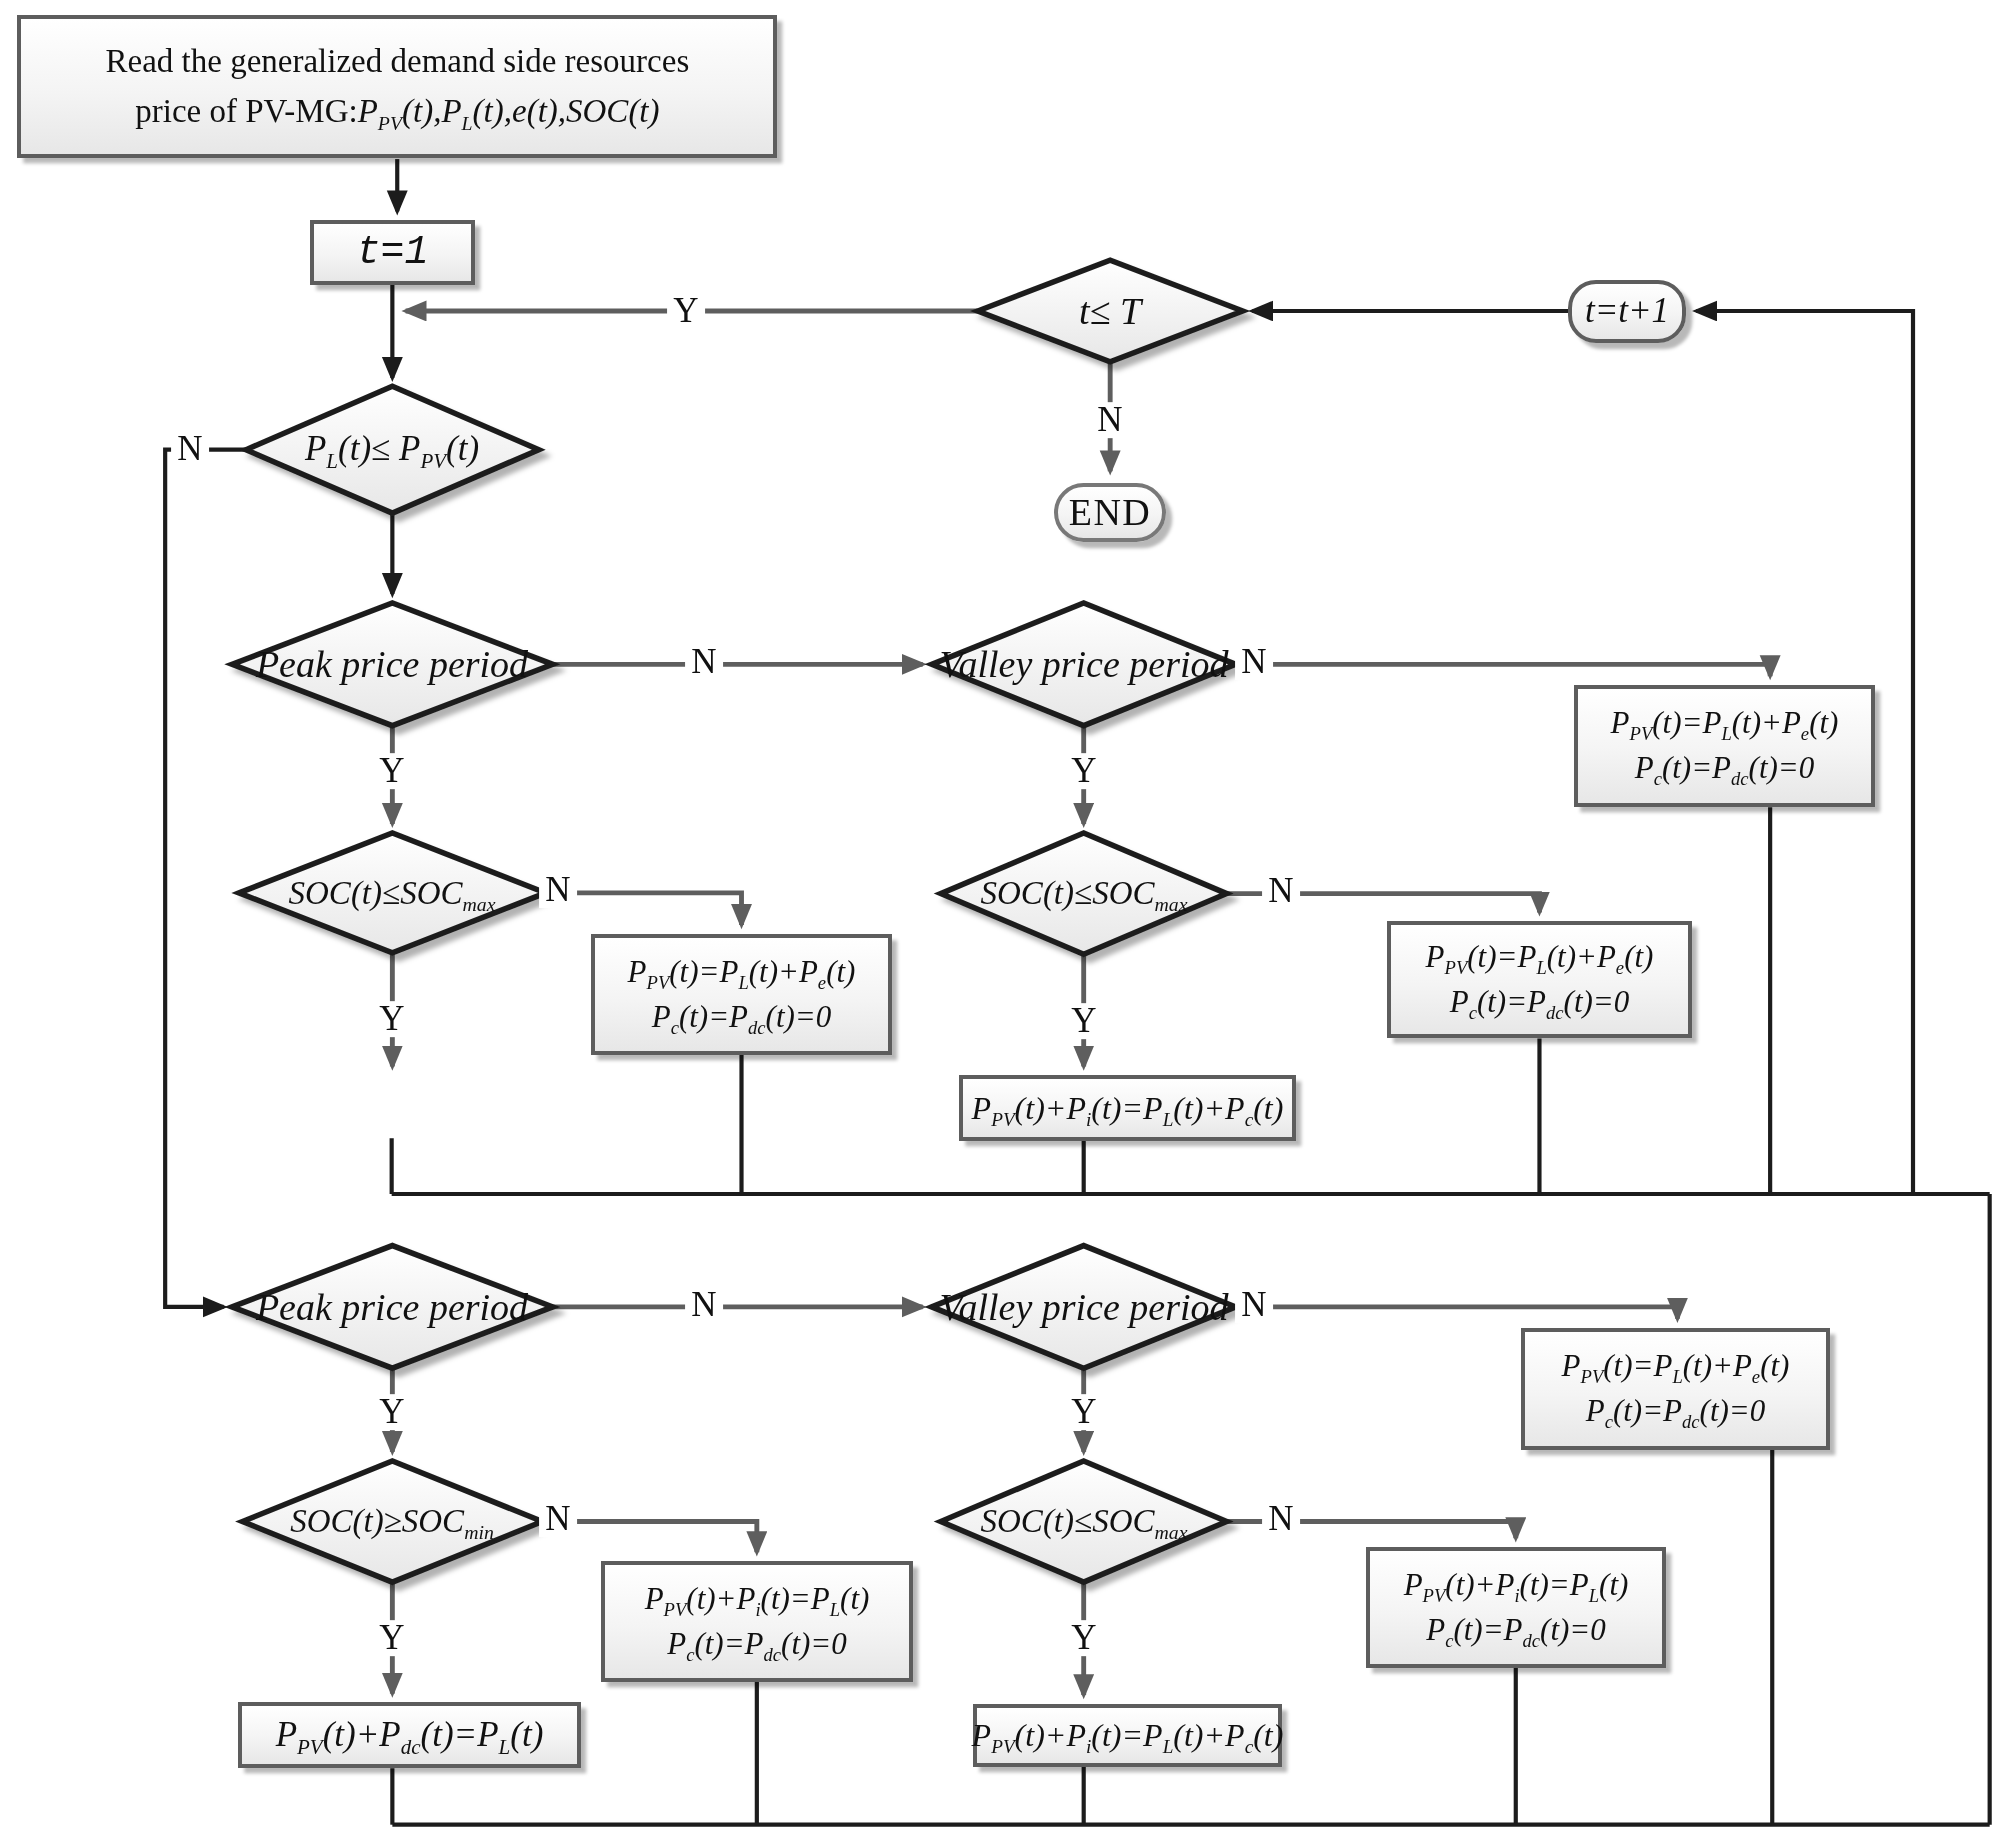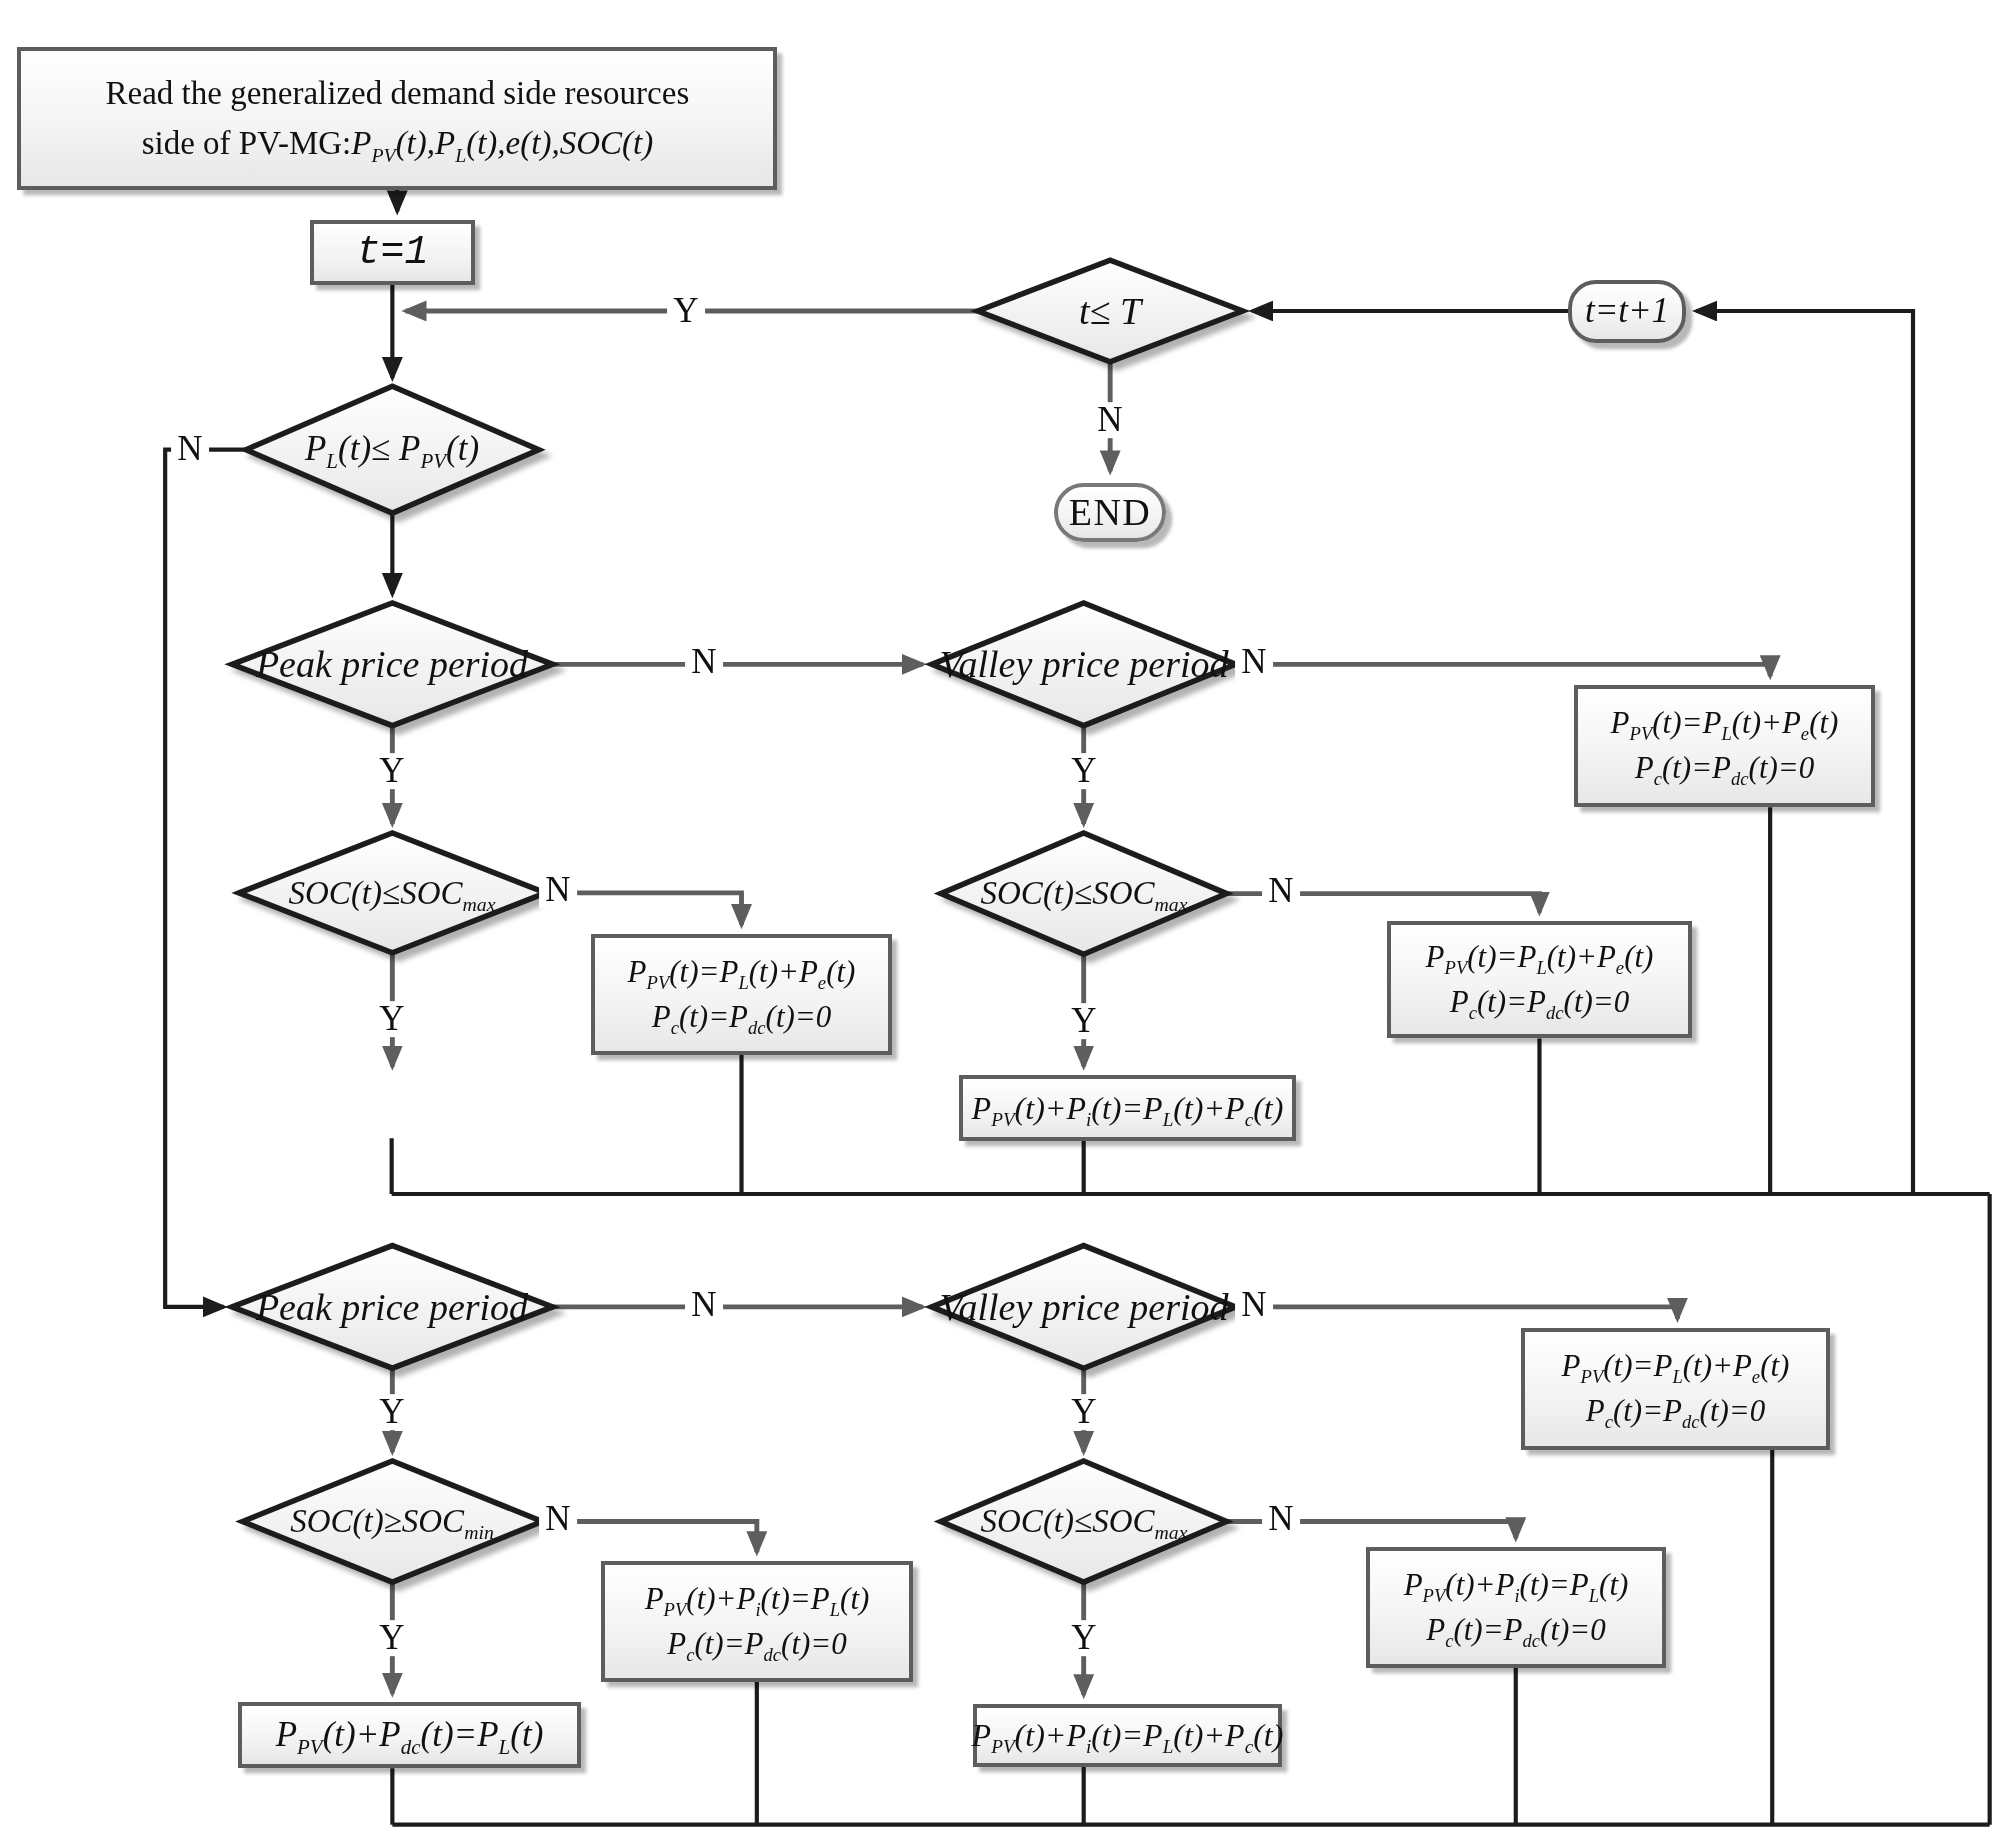--- a/index.html
+++ b/index.html
@@ -5,21 +5,21 @@
   html,body{margin:0;padding:0;background:#ffffff;}
   .canvas{position:relative;width:2005px;height:1843px;background:#ffffff;overflow:hidden;
           font-family:"Liberation Serif","DejaVu Serif",serif;color:#111;}
   .layer{position:absolute;left:0;top:0;}
   
   .box{position:absolute;box-sizing:border-box;border:4.2px solid #5d5d5d;
        background:linear-gradient(180deg,#ffffff 0%,#f4f4f4 55%,#e7e7e7 100%);
        box-shadow:6.3px 6.3px 3.5px rgba(0,0,0,0.28);
        display:flex;flex-direction:column;align-items:center;justify-content:center;
        text-align:center;font-style:italic;font-size:31px;line-height:1.45;white-space:nowrap;}
-  .box.upright{font-style:normal;margin-top:32px;}
+  .box.upright{font-style:normal;}
   .terminal{border-radius:32px;border-color:#787878;font-style:normal;letter-spacing:1.4px;font-size:38px;}
   .dlabel{position:absolute;transform:translate(-50%,-50%);font-style:italic;font-size:36px;
           white-space:nowrap;text-align:center;z-index:3;}
   .yn{position:absolute;transform:translate(-50%,-50%);font-size:35px;background:#ffffff;
       padding:0 6.3px;line-height:1.02;z-index:4;}
   sub{font-size:60%;line-height:0;}
   .fit{font-size:32px;margin-left:44px;}
   .startl2 .it{font-style:italic;}
 </style>
 </head>
@@ -96,21 +96,21 @@
       <polygon points="1350,1282 1555,1195 1760,1282 1555,1369"></polygon>
       <polygon points="333,1875 563,1787 793,1875 563,1963"></polygon>
       <polygon points="1337,1875 1555,1787 1773,1875 1555,1963"></polygon>
       <polygon points="348,2183 563,2096 778,2183 563,2270"></polygon>
       <polygon points="1350,2183 1555,2096 1760,2183 1555,2270"></polygon>
     </g>
   </svg>
 
   <div class="box upright" style="left:17.4px;top:15.3px;width:760px;height:143px;font-size:33px;line-height:1.5;">
     <div>Read the generalized demand side resources</div>
-    <div class="startl2"><span>side of PV-MG:</span><span class="it">P<sub>PV</sub>(t),P<sub>L</sub>(t),e(t),SOC(t)</span></div>
+    <div class="startl2"><span>price of PV-MG:</span><span class="it">P<sub>PV</sub>(t),P<sub>L</sub>(t),e(t),SOC(t)</span></div>
   </div>
 
   <div class="box" style="left:310px;top:220px;width:165px;height:65px;font-size:40px;font-family:Liberation Mono, monospace;">
     <div>t=1</div>
   </div>
   <div class="box" style="left:1568px;top:280px;width:118px;height:63px;font-size:35px;border-radius:28px;">
     <div>t=t+1</div>
   </div>
   <div class="box terminal" style="left:1054px;top:483px;width:112px;height:59px;">
     <div>END</div>

